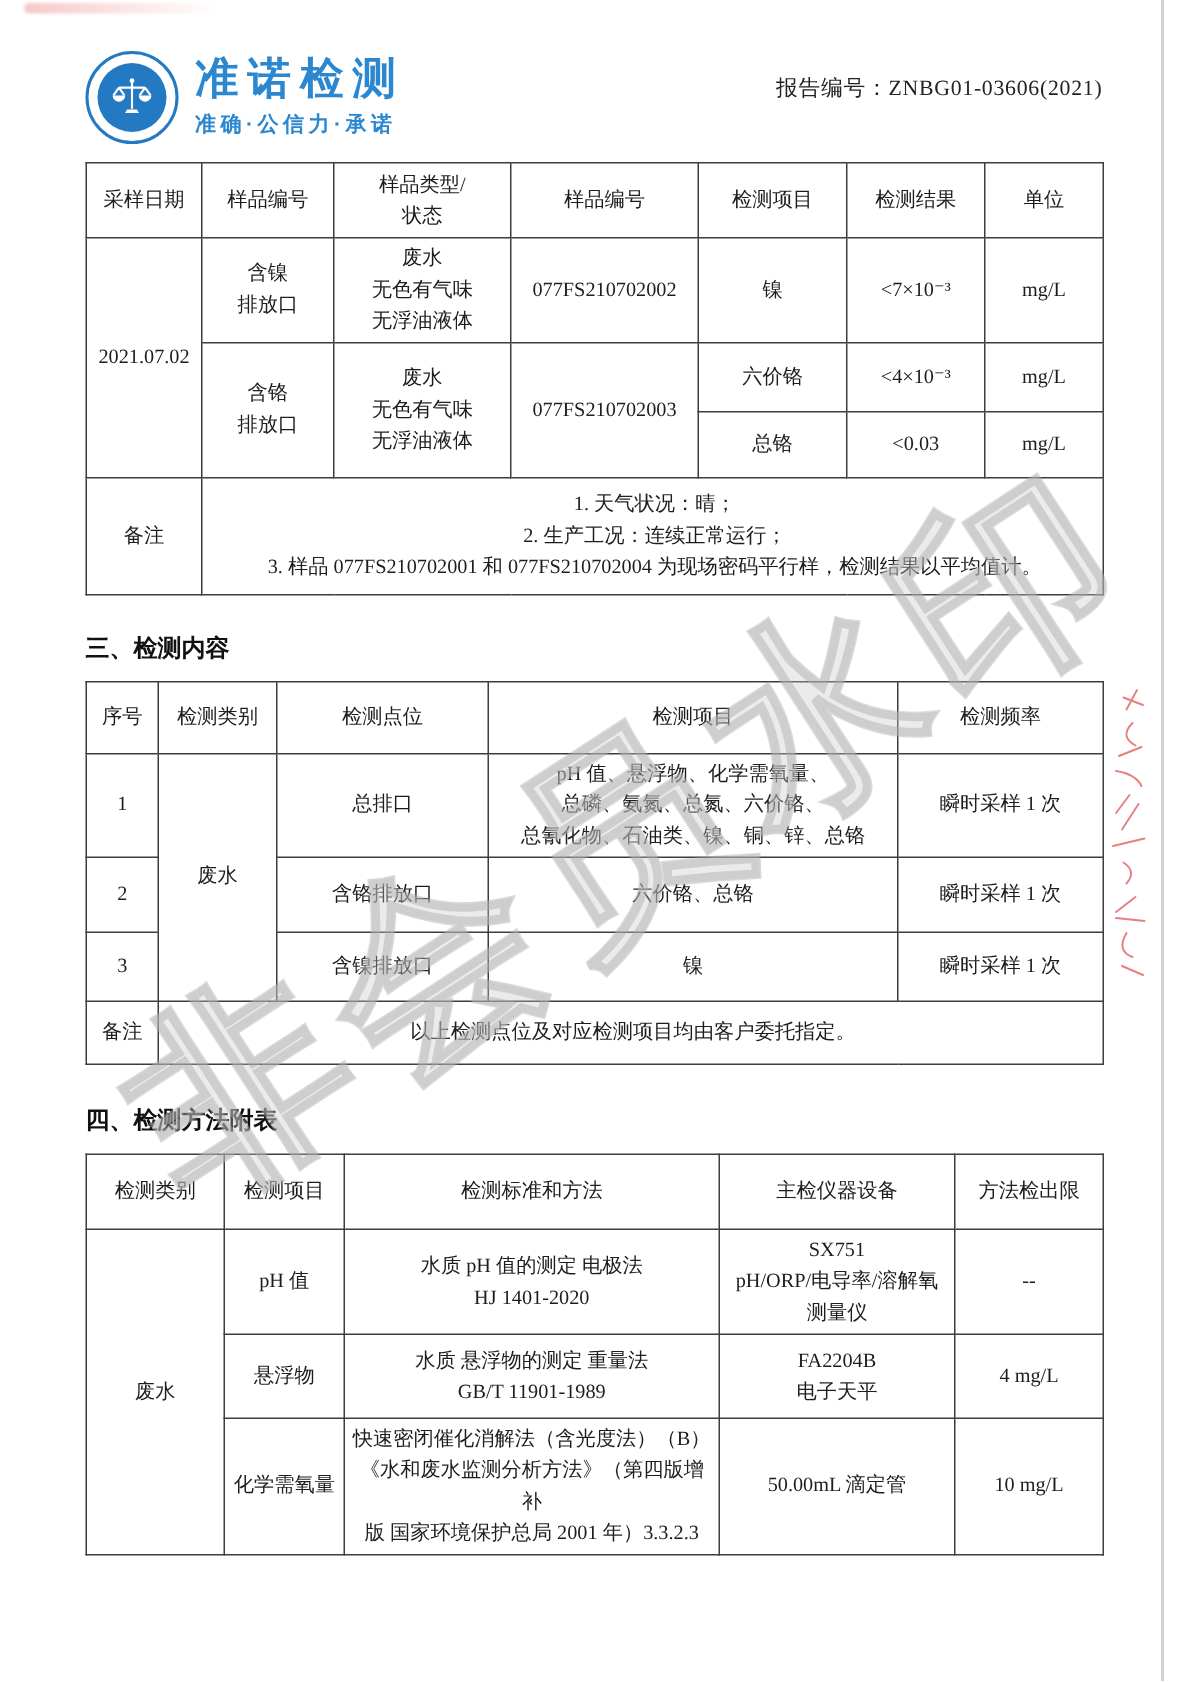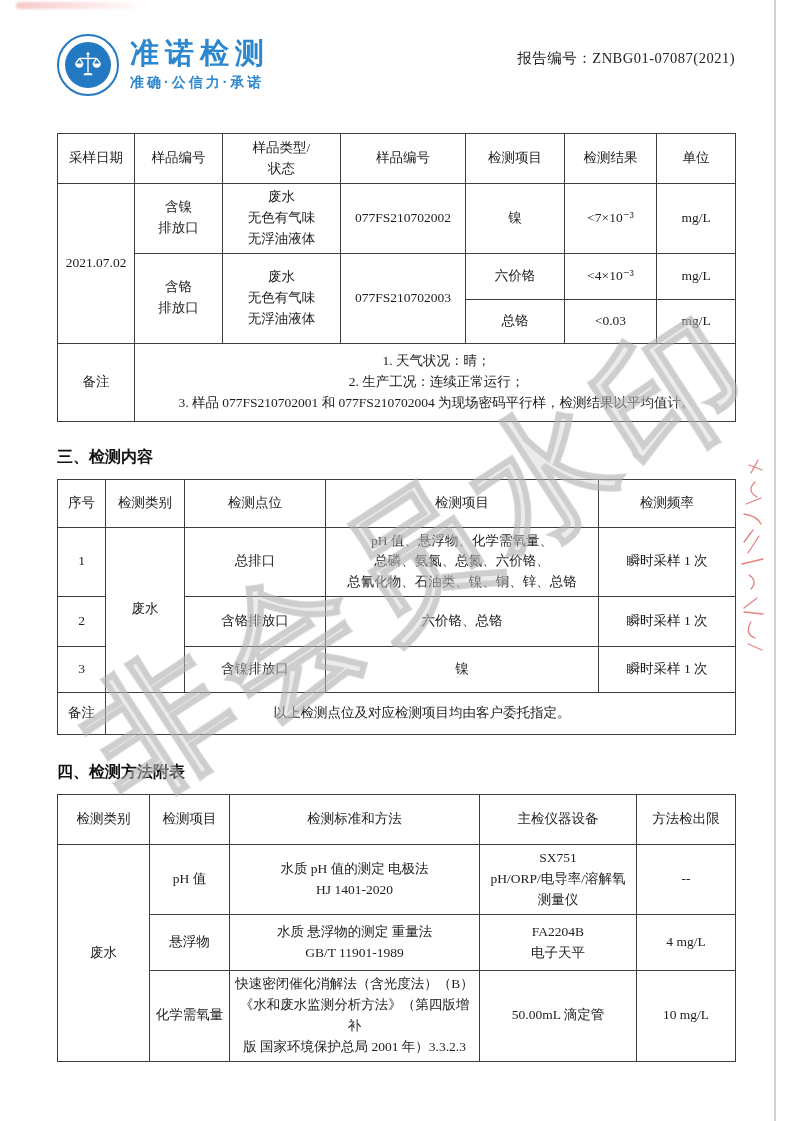--- a/index.html
+++ b/index.html
@@ -34,21 +34,21 @@
 
   
   table { border-collapse:collapse; width:678px; table-layout:fixed; }
   td, th {
     border:1px solid #3d3d3d; text-align:center; vertical-align:middle;
     font-size:13.5px; font-weight:normal; padding:3px 5px; line-height:1.55; color:#1d1d1d;
     overflow:hidden;
   }
   .preline { white-space:pre-line; }
   .remarks-cell { text-align:center; padding:7px 10px 7px 13px; }
-  .tbl1 { margin-top:37px; }
+  .tbl1 { margin-top:12px; }
   .tbl1 .row-hdr { height:50px; }
   .tbl1 .row-1 { height:62px; }
   .tbl1 .row-2 { height:46px; }
   .tbl1 .row-3 { height:44px; }
   .section-title { font-size:16px; font-weight:bold; margin:0; color:#111; }
   .sec3-title { margin-top:25px; margin-bottom:11px; }
   .tbl2 .row-hdr { height:48px; }
   .tbl2 .row-1 { height:58px; }
   .tbl2 .row-2 { height:50px; }
   .tbl2 .row-3 { height:46px; }
@@ -121,21 +121,21 @@
             </svg>
           </div>
         </div>
         <div>
           <div class="brand-name">准诺检测</div>
           <div class="brand-tagline">准确·公信力·承诺</div>
         </div>
       </div>
       <div class="report-meta">
         <div class="report-no">
-          <span>报告编号：</span><span>ZNBG01-07087(2021)</span>
+          <span>报告编号：</span><span>ZNBG01-03606(2021)</span>
         </div>
       </div>
     </div>
 
     <table class="tbl1">
       <colgroup>
         <col style="width:77px">
           <col style="width:88px">
           <col style="width:118px">
         <col style="width:125px">

